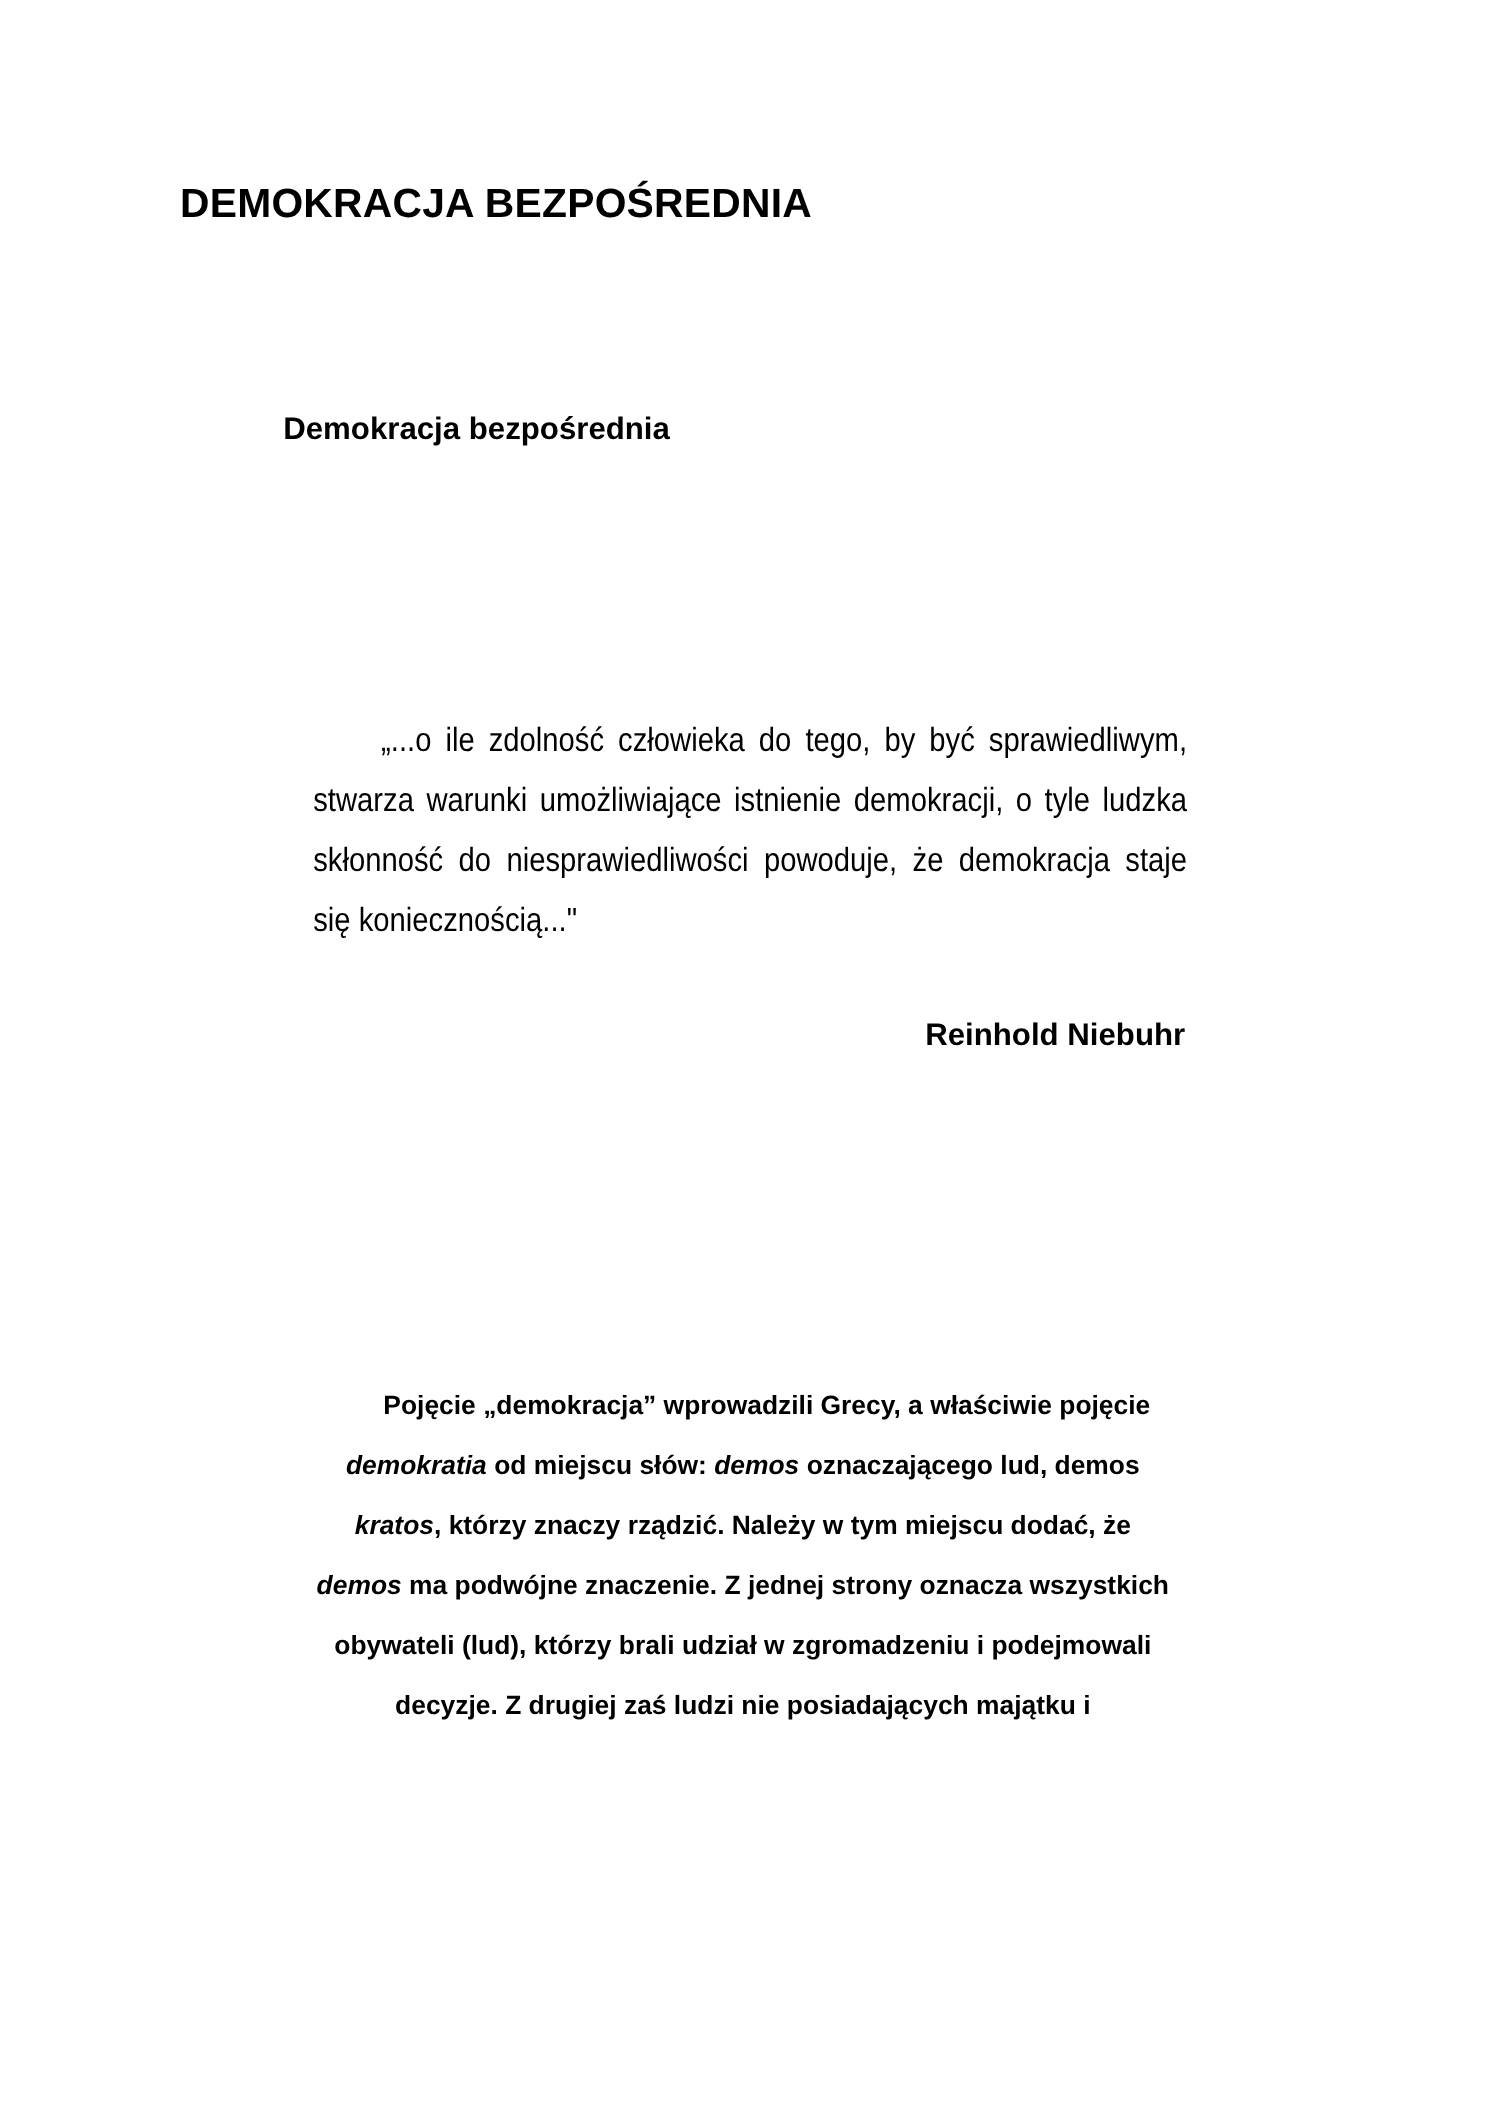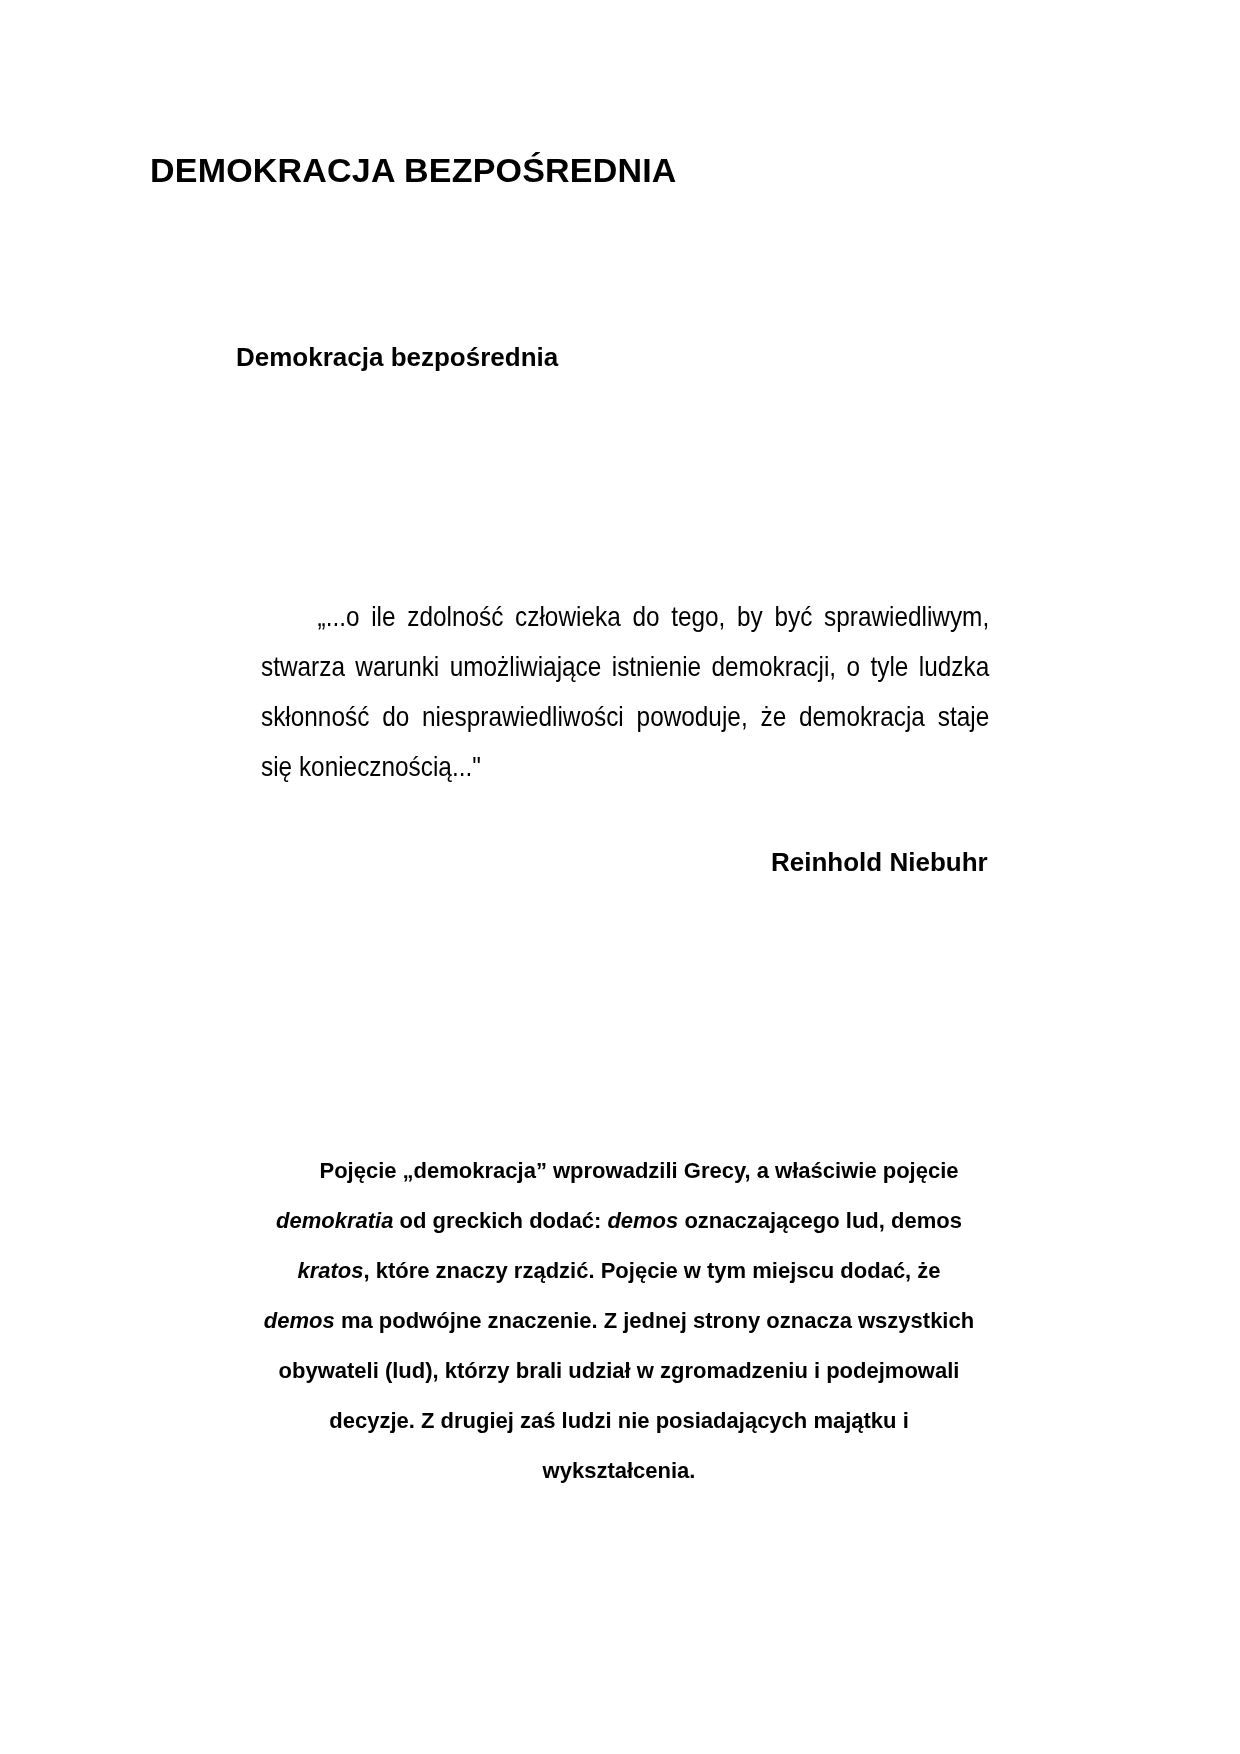--- a/index.html
+++ b/index.html
@@ -107,32 +107,29 @@
     <p class="quote-text">„...o ile zdolność człowieka do tego, by być sprawiedliwym, stwarza warunki umożliwiające istnienie demokracji, o tyle ludzka skłonność do niesprawiedliwości powoduje, że demokracja staje się koniecznością..."</p>
   </div>
 
   <p class="quote-author">Reinhold Niebuhr</p>
 
   <div class="body-paragraph">
     <span class="line line-first">
       <span>Pojęcie „demokracja” wprowadzili Grecy, a właściwie pojęcie</span>
     </span>
     <span class="line">
-      <em>demokratia</em><span> od greckich dodać: </span><em>demos</em><span> oznaczającego lud, demos</span>
+      <em>demokratia</em><span> od miejscu słów: </span><em>demos</em><span> oznaczającego lud, demos</span>
     </span>
     <span class="line">
-      <em>kratos</em><span>, które znaczy rządzić. Pojęcie w tym miejscu dodać, że</span>
+      <em>kratos</em><span>, którzy znaczy rządzić. Należy w tym miejscu dodać, że</span>
     </span>
     <span class="line">
       <em>demos</em><span> ma podwójne znaczenie. Z jednej strony oznacza wszystkich</span>
     </span>
     <span class="line">
       <span>obywateli (lud), którzy brali udział w zgromadzeniu i podejmowali</span>
     </span>
     <span class="line">
       <span>decyzje. Z drugiej zaś ludzi nie posiadających majątku i</span>
     </span>
-    <span class="line">
-      <span>wykształcenia.</span>
-    </span>
   </div>
 
 </div>
 
 </body></html>

